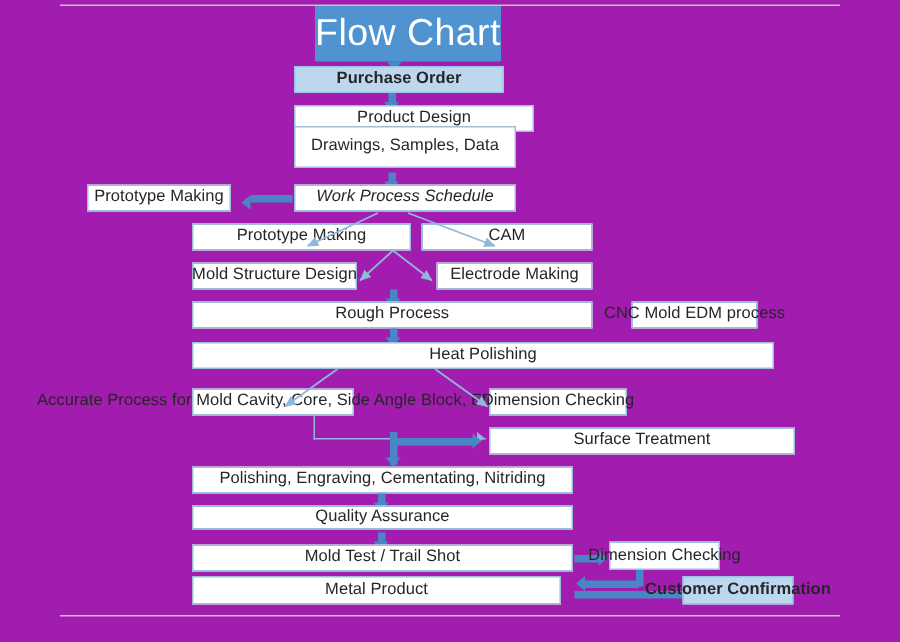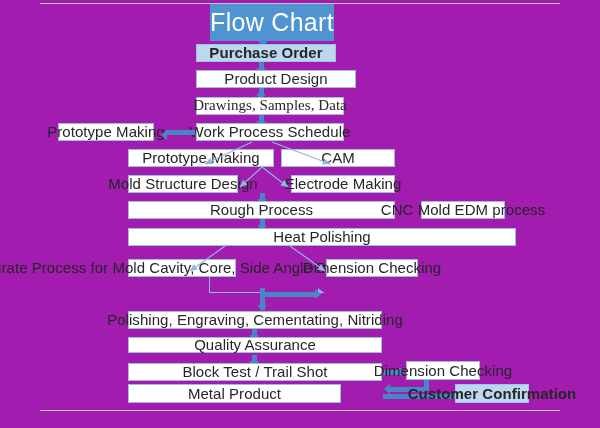--- a/index.html
+++ b/index.html
@@ -21,21 +21,21 @@
     position: absolute;
     height: 1px;
     background: #c3c3c3;
   }
   .node {
     position: absolute;
     box-sizing: border-box;
     border: 1px solid #9dbdd8;
     background: #ffffff;
     color: #262626;
-    font-size: 15px;
+    font-size: 11px;
     line-height: 1.05;
     display: flex;
     align-items: center;
     justify-content: center;
     letter-spacing: 0.05px;
     white-space: nowrap;
   }
   .node.accent {
     background: #bdd7ee;
     border-color: #9dc3e6;
@@ -125,28 +125,28 @@
   <div class="shaft-v" style="left:259px; top:62px; height:8px;"></div>
   <div class="head-down" style="left:256px; top:68px;"></div>
 
   <div class="node" style="left:196px; top:70px; width:160px; height:18px;">
     <span>Product Design</span>
   </div>
 
   <div class="shaft-v" style="left:259px; top:88px; height:8px;"></div>
   <div class="head-down" style="left:256px; top:94px;"></div>
 
-  <div class="node" style="left:196px; top:97px; width:148px; height:18px;font-family:Liberation Serif, serif;">
+  <div class="node" style="left:196px; top:84px; width:148px; height:28px;">
     <span>Drawings, Samples, Data</span>
   </div>
 
   <div class="shaft-v" style="left:259px; top:115px; height:8px;"></div>
   <div class="head-down" style="left:256px; top:121px;"></div>
 
-  <div class="node" style="left:196px; top:123px; width:148px; height:18px;">
+  <div class="node" style="left:196px; top:123px; width:148px; height:18px;font-style:italic;">
     <span>Work Process Schedule</span>
   </div>
 
   <div class="node" style="left:58px; top:123px; width:96px; height:18px;">
     <span>Prototype Making</span>
   </div>
   <div class="shaft-h" style="left:167px; top:130px; width:28px;"></div>
   <div class="head-left" style="left:161px; top:130px;"></div>
 
   <div class="node" style="left:128px; top:149px; width:146px; height:18px;">
@@ -185,20 +185,23 @@
     <span>Accurate Process for Mold Cavity, Core, Side Angle Block, Etc...</span>
   </div>
   <div class="node" style="left:326px; top:259px; width:92px; height:18px;">
     <span>Dimension Checking</span>
   </div>
 
   <div class="thin-v" style="left:209px; top:277px; height:16px;"></div>
   <div class="thin-h" style="left:209px; top:292px; width:115px;"></div>
   <div class="head-right" style="left:318px; top:288px; border-top-width:4px; border-bottom-width:4px; border-left-width:5px; border-left-color:#8fb8db;"></div>
 
+  <div class="node" style="left:326px; top:285px; width:204px; height:18px;">
+    <span>Surface Treatment</span>
+  </div>
 
   <div class="shaft-h" style="left:262px; top:292px; width:55px;"></div>
   <div class="head-right" style="left:315px; top:289px;"></div>
 
   <div class="shaft-v" style="left:260px; top:288px; height:22px;"></div>
   <div class="head-down" style="left:257px; top:305px;"></div>
 
   <div class="node" style="left:128px; top:311px; width:254px; height:18px;">
     <span>Polishing, Engraving, Cementating, Nitriding</span>
   </div>
@@ -207,35 +210,35 @@
   <div class="head-down" style="left:249px; top:335px;"></div>
 
   <div class="node" style="left:128px; top:337px; width:254px; height:16px;">
     <span>Quality Assurance</span>
   </div>
 
   <div class="shaft-v" style="left:252px; top:355px; height:8px;"></div>
   <div class="head-down" style="left:249px; top:361px;"></div>
 
   <div class="node" style="left:128px; top:363px; width:254px; height:18px;">
-    <span>Block Test / Trail Shot</span>
+    <span>Mold Test / Trail Shot</span>
   </div>
 
   <div class="shaft-h" style="left:383px; top:370px; width:18px;"></div>
   <div class="head-right" style="left:399px; top:367px;"></div>
 
   <div class="node" style="left:406px; top:361px; width:74px; height:19px;">
     <span>Dimension Checking</span>
   </div>
 
   <div class="shaft-v" style="left:424px; top:380px; height:11px;"></div>
   <div class="shaft-h" style="left:390px; top:387px; width:36px;"></div>
   <div class="head-left" style="left:384px; top:384px;"></div>
 
-  <div class="node" style="left:128px; top:384px; width:213px; height:19px;">
+  <div class="node" style="left:128px; top:384px; width:246px; height:19px;">
     <span>Metal Product</span>
   </div>
 
   <div class="shaft-h" style="left:383px; top:394px; width:76px;"></div>
   <div class="head-right" style="left:457px; top:391px;"></div>
 
   <div class="node accent" style="left:455px; top:384px; width:74px; height:19px;">
     <span>Customer Confirmation</span>
   </div>
 

